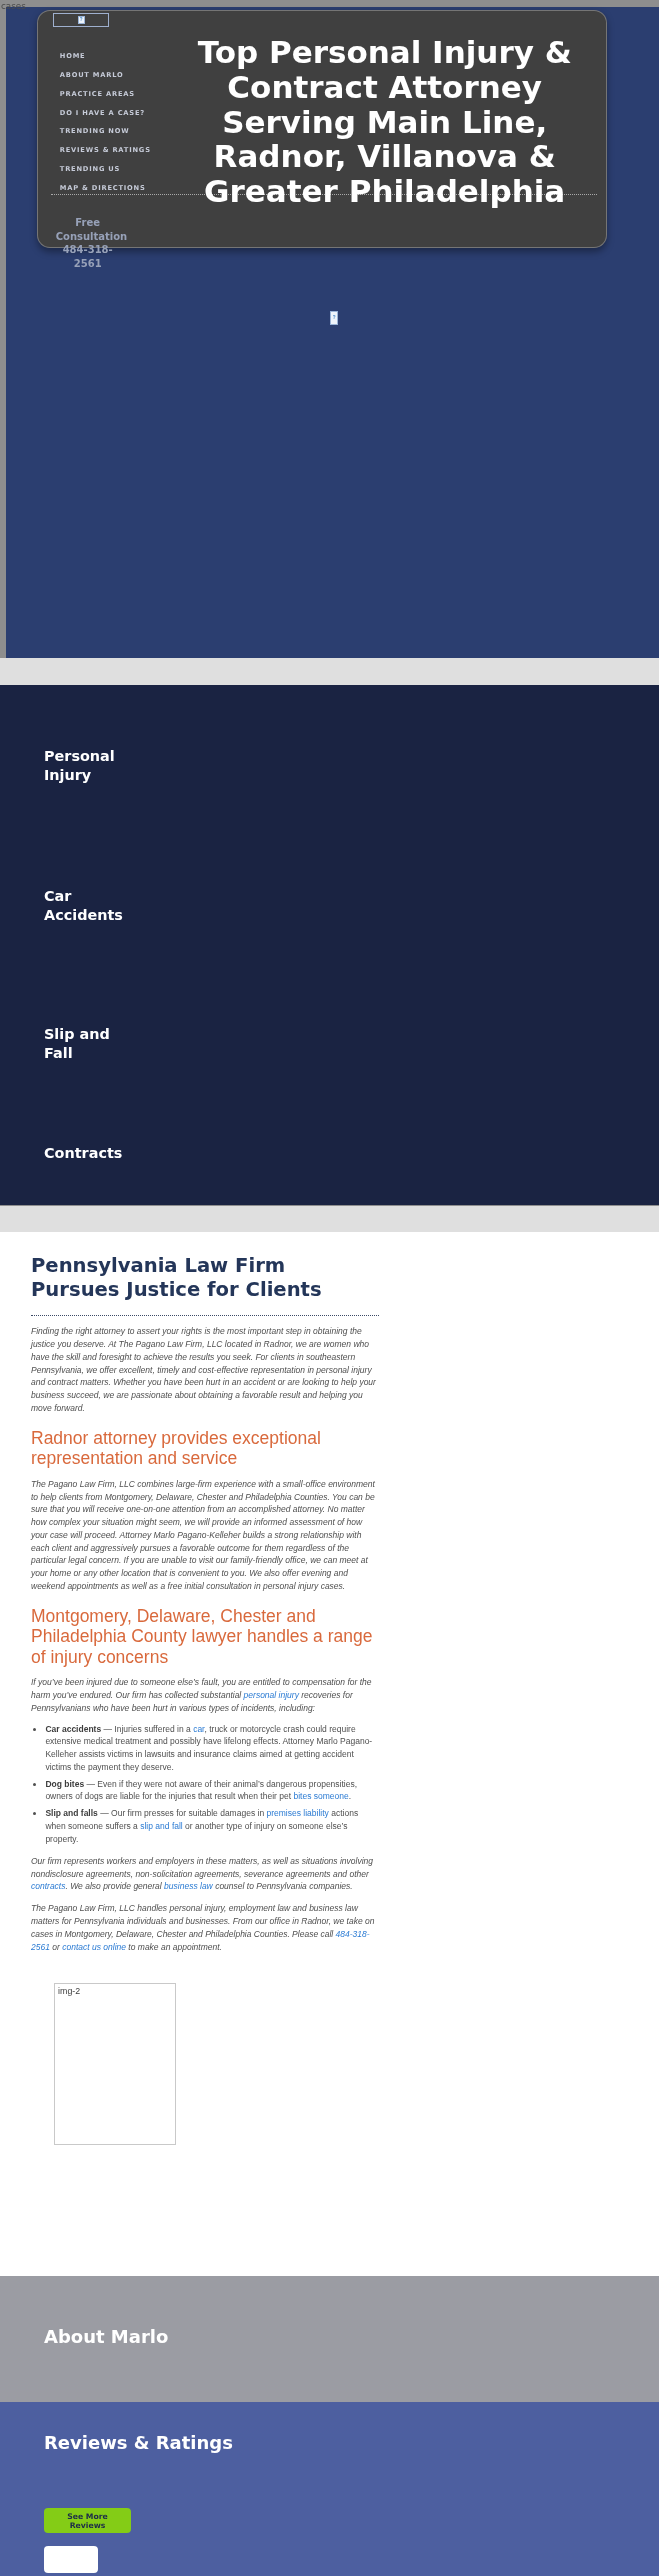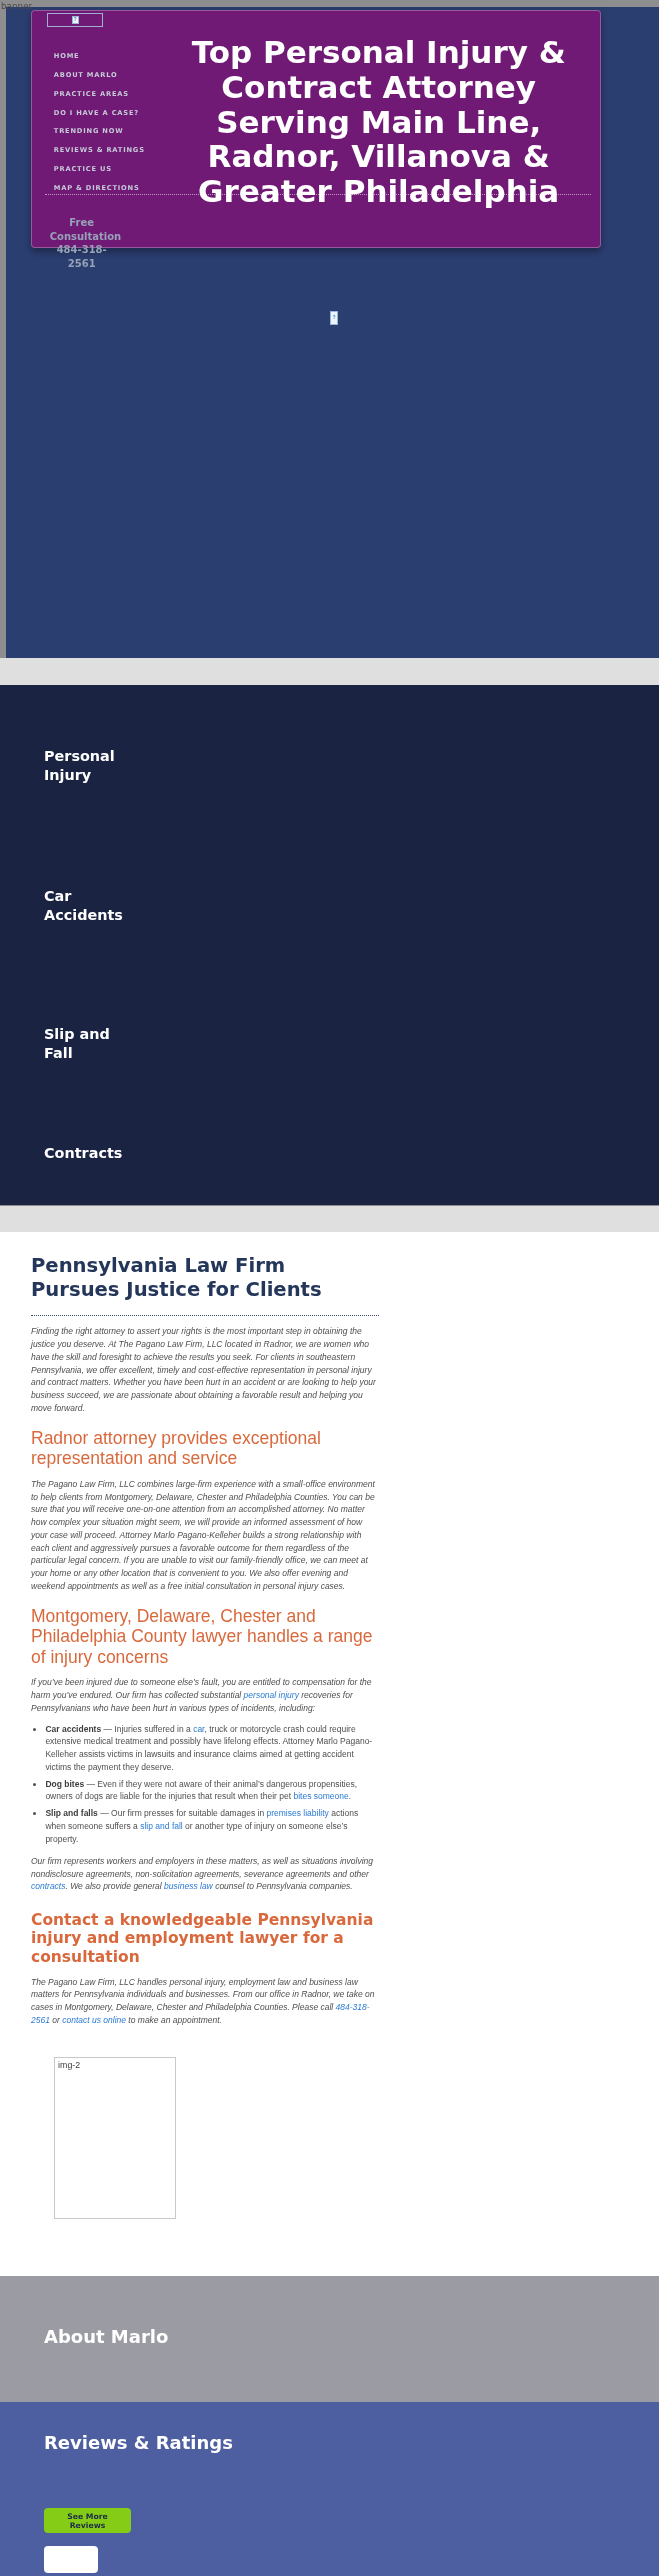--- a/index.html
+++ b/index.html
@@ -7,21 +7,21 @@
   .page{position:absolute;top:0;left:0;width:659px;height:4010px;}
 
   
   .bimg{display:inline-flex;align-items:center;justify-content:center;border:0.5px solid #9ab4d8;background:#eef4fb;color:#3a7fc2;font-size:4.6px;font-weight:bold;box-sizing:border-box;}
 
   
   .banner-alt{position:absolute;top:0.5px;left:1px;font-size:8.8px;color:#4a4a4a;font-family:"DejaVu Sans",sans-serif;z-index:5;}
 
   
   .hero{position:absolute;top:7.2px;left:6.2px;width:653px;height:651px;background:#2b3e70;}
-  .hero-card{position:absolute;top:3.1px;left:25px;width:568px;height:236px;background:#701a75;border:0.5px solid rgba(255,255,255,0.28);border-radius:4px;box-shadow:0 3.1px 7.2px rgba(0,0,0,0.35);}
+  .hero-card{position:absolute;top:3.1px;left:31px;width:568px;height:236px;background:#404040;border:0.5px solid rgba(255,255,255,0.28);border-radius:13px;box-shadow:0 3.1px 7.2px rgba(0,0,0,0.35);}
   .logo-box{position:absolute;top:1.5px;left:15px;width:54px;height:12px;border:0.5px solid #9fb0cf;display:flex;align-items:center;justify-content:center;background:transparent;}
   .hero-nav{position:absolute;top:41px;left:21.6px;list-style:none;margin:0;padding:0;}
   .hero-nav .nav-item{font-size:6.7px;font-weight:bold;letter-spacing:0.8px;color:#c6cbd8;margin-bottom:10.8px;cursor:pointer;font-family:"DejaVu Sans",sans-serif;}
   .hero-title{position:absolute;top:3.1px;left:148px;width:397px;text-align:center;color:#ffffff;font-family:"DejaVu Sans",sans-serif;font-weight:bold;font-size:31px;line-height:1.12;}
   .hero-divider{position:absolute;top:183px;left:13px;right:9.3px;border-top:1px dotted rgba(255,255,255,0.55);}
   .hero-tagline{position:absolute;top:192px;left:31px;right:13px;text-align:center;color:#f2f4f8;font-weight:bold;font-size:7.7px;line-height:1.45;font-family:"DejaVu Sans",sans-serif;}
   .free-consult{position:absolute;top:205px;left:17.5px;width:64px;text-align:center;color:#97a1b8;font-weight:bold;font-size:10px;line-height:1.35;font-family:"DejaVu Sans",sans-serif;}
   .hero-img-icon{position:absolute;top:304px;left:324px;width:7.7px;height:13.4px;}
 
   
@@ -56,35 +56,35 @@
   .blueband h2{position:absolute;left:44px;margin:0;color:#ffffff;font-family:"DejaVu Sans",sans-serif;font-size:18px;font-weight:bold;}
   .reviews-h{top:30px;}
   .btn-reviews{position:absolute;top:106px;left:44px;width:87px;height:25px;background:#84cc16;border:none;border-radius:4.1px;font-family:"DejaVu Sans",sans-serif;font-weight:bold;font-size:7.7px;color:#1c2b4a;cursor:pointer;}
   .review-badge{position:absolute;top:144px;left:44px;width:54px;height:27px;background:#ffffff;border-radius:4.1px;}
 </style>
 </head>
 <body>
 
 <div class="page">
 
-  <span class="banner-alt">banner</span>
+  <span class="banner-alt">cases</span>
 
   <div class="hero">
     <div class="hero-card">
       <div class="logo-box">
         <span class="bimg" style="width:6.7px;height:8.2px;">?</span>
       </div>
       <ul class="hero-nav">
         <li class="nav-item">HOME</li>
         <li class="nav-item">ABOUT MARLO</li>
         <li class="nav-item">PRACTICE AREAS</li>
         <li class="nav-item">DO I HAVE A CASE?</li>
         <li class="nav-item">TRENDING NOW</li>
         <li class="nav-item">REVIEWS &amp; RATINGS</li>
-        <li class="nav-item">PRACTICE US</li>
+        <li class="nav-item">TRENDING US</li>
         <li class="nav-item">MAP &amp; DIRECTIONS</li>
       </ul>
       <h1 class="hero-title">Top Personal Injury &amp; Contract Attorney Serving Main Line, Radnor, Villanova &amp; Greater Philadelphia</h1>
       <div class="hero-divider"></div>
       <div class="free-consult">
         <span>Free Consultation</span><br>
         <span>484-318-2561</span>
       </div>
     </div>
     <span class="bimg hero-img-icon">?</span>
@@ -109,21 +109,20 @@
       <h2 class="h2o">Radnor attorney provides exceptional representation and service</h2>
       <p>The Pagano Law Firm, LLC combines large-firm experience with a small-office environment to help clients from Montgomery, Delaware, Chester and Philadelphia Counties. You can be sure that you will receive one-on-one attention from an accomplished attorney. No matter how complex your situation might seem, we will provide an informed assessment of how your case will proceed. Attorney Marlo Pagano-Kelleher builds a strong relationship with each client and aggressively pursues a favorable outcome for them regardless of the particular legal concern. If you are unable to visit our family-friendly office, we can meet at your home or any other location that is convenient to you. We also offer evening and weekend appointments as well as a free initial consultation in personal injury cases.</p>
       <h2 class="h2o">Montgomery, Delaware, Chester and Philadelphia County lawyer handles a range of injury concerns</h2>
       <p><span>If you’ve been injured due to someone else’s fault, you are entitled to compensation for the harm you’ve endured. Our firm has collected substantial </span><a href="#" class="lnk">personal injury</a><span> recoveries for Pennsylvanians who have been hurt in various types of incidents, including:</span></p>
       <ul>
         <li><strong>Car accidents</strong><span><span> — Injuries suffered in a </span><a href="#" class="lnk">car</a><span>, truck or motorcycle crash could require extensive medical treatment and possibly have lifelong effects. Attorney Marlo Pagano-Kelleher assists victims in lawsuits and insurance claims aimed at getting accident victims the payment they deserve.</span></span></li>
         <li><strong>Dog bites</strong><span><span> — Even if they were not aware of their animal’s dangerous propensities, owners of dogs are liable for the injuries that result when their pet </span><a href="#" class="lnk">bites someone</a><span>.</span></span></li>
         <li><strong>Slip and falls</strong><span><span> — Our firm presses for suitable damages in </span><a href="#" class="lnk">premises liability</a><span> actions when someone suffers a </span><a href="#" class="lnk">slip and fall</a><span> or another type of injury on someone else’s property.</span></span></li>
       </ul>
       <p><span>Our firm represents workers and employers in these matters, as well as situations involving nondisclosure agreements, non-solicitation agreements, severance agreements and other </span><a href="#" class="lnk">contracts</a><span>. We also provide general </span><a href="#" class="lnk">business law</a><span> counsel to Pennsylvania companies.</span></p>
-      <h2 class="h2ob">Contact a knowledgeable Pennsylvania injury and employment lawyer for a consultation</h2>
       <p><span>The Pagano Law Firm, LLC handles personal injury, employment law and business law matters for Pennsylvania individuals and businesses. From our office in Radnor, we take on cases in Montgomery, Delaware, Chester and Philadelphia Counties. Please call </span><a href="#" class="lnk">484-318-2561</a><span> or </span><a href="#" class="lnk">contact us online</a><span> to make an appointment.</span></p>
       <div class="img2-box">
         <span>img-2</span>
       </div>
     </div>
   </div>
 
   <div class="about">
     <h2>About Marlo</h2>
   </div>

